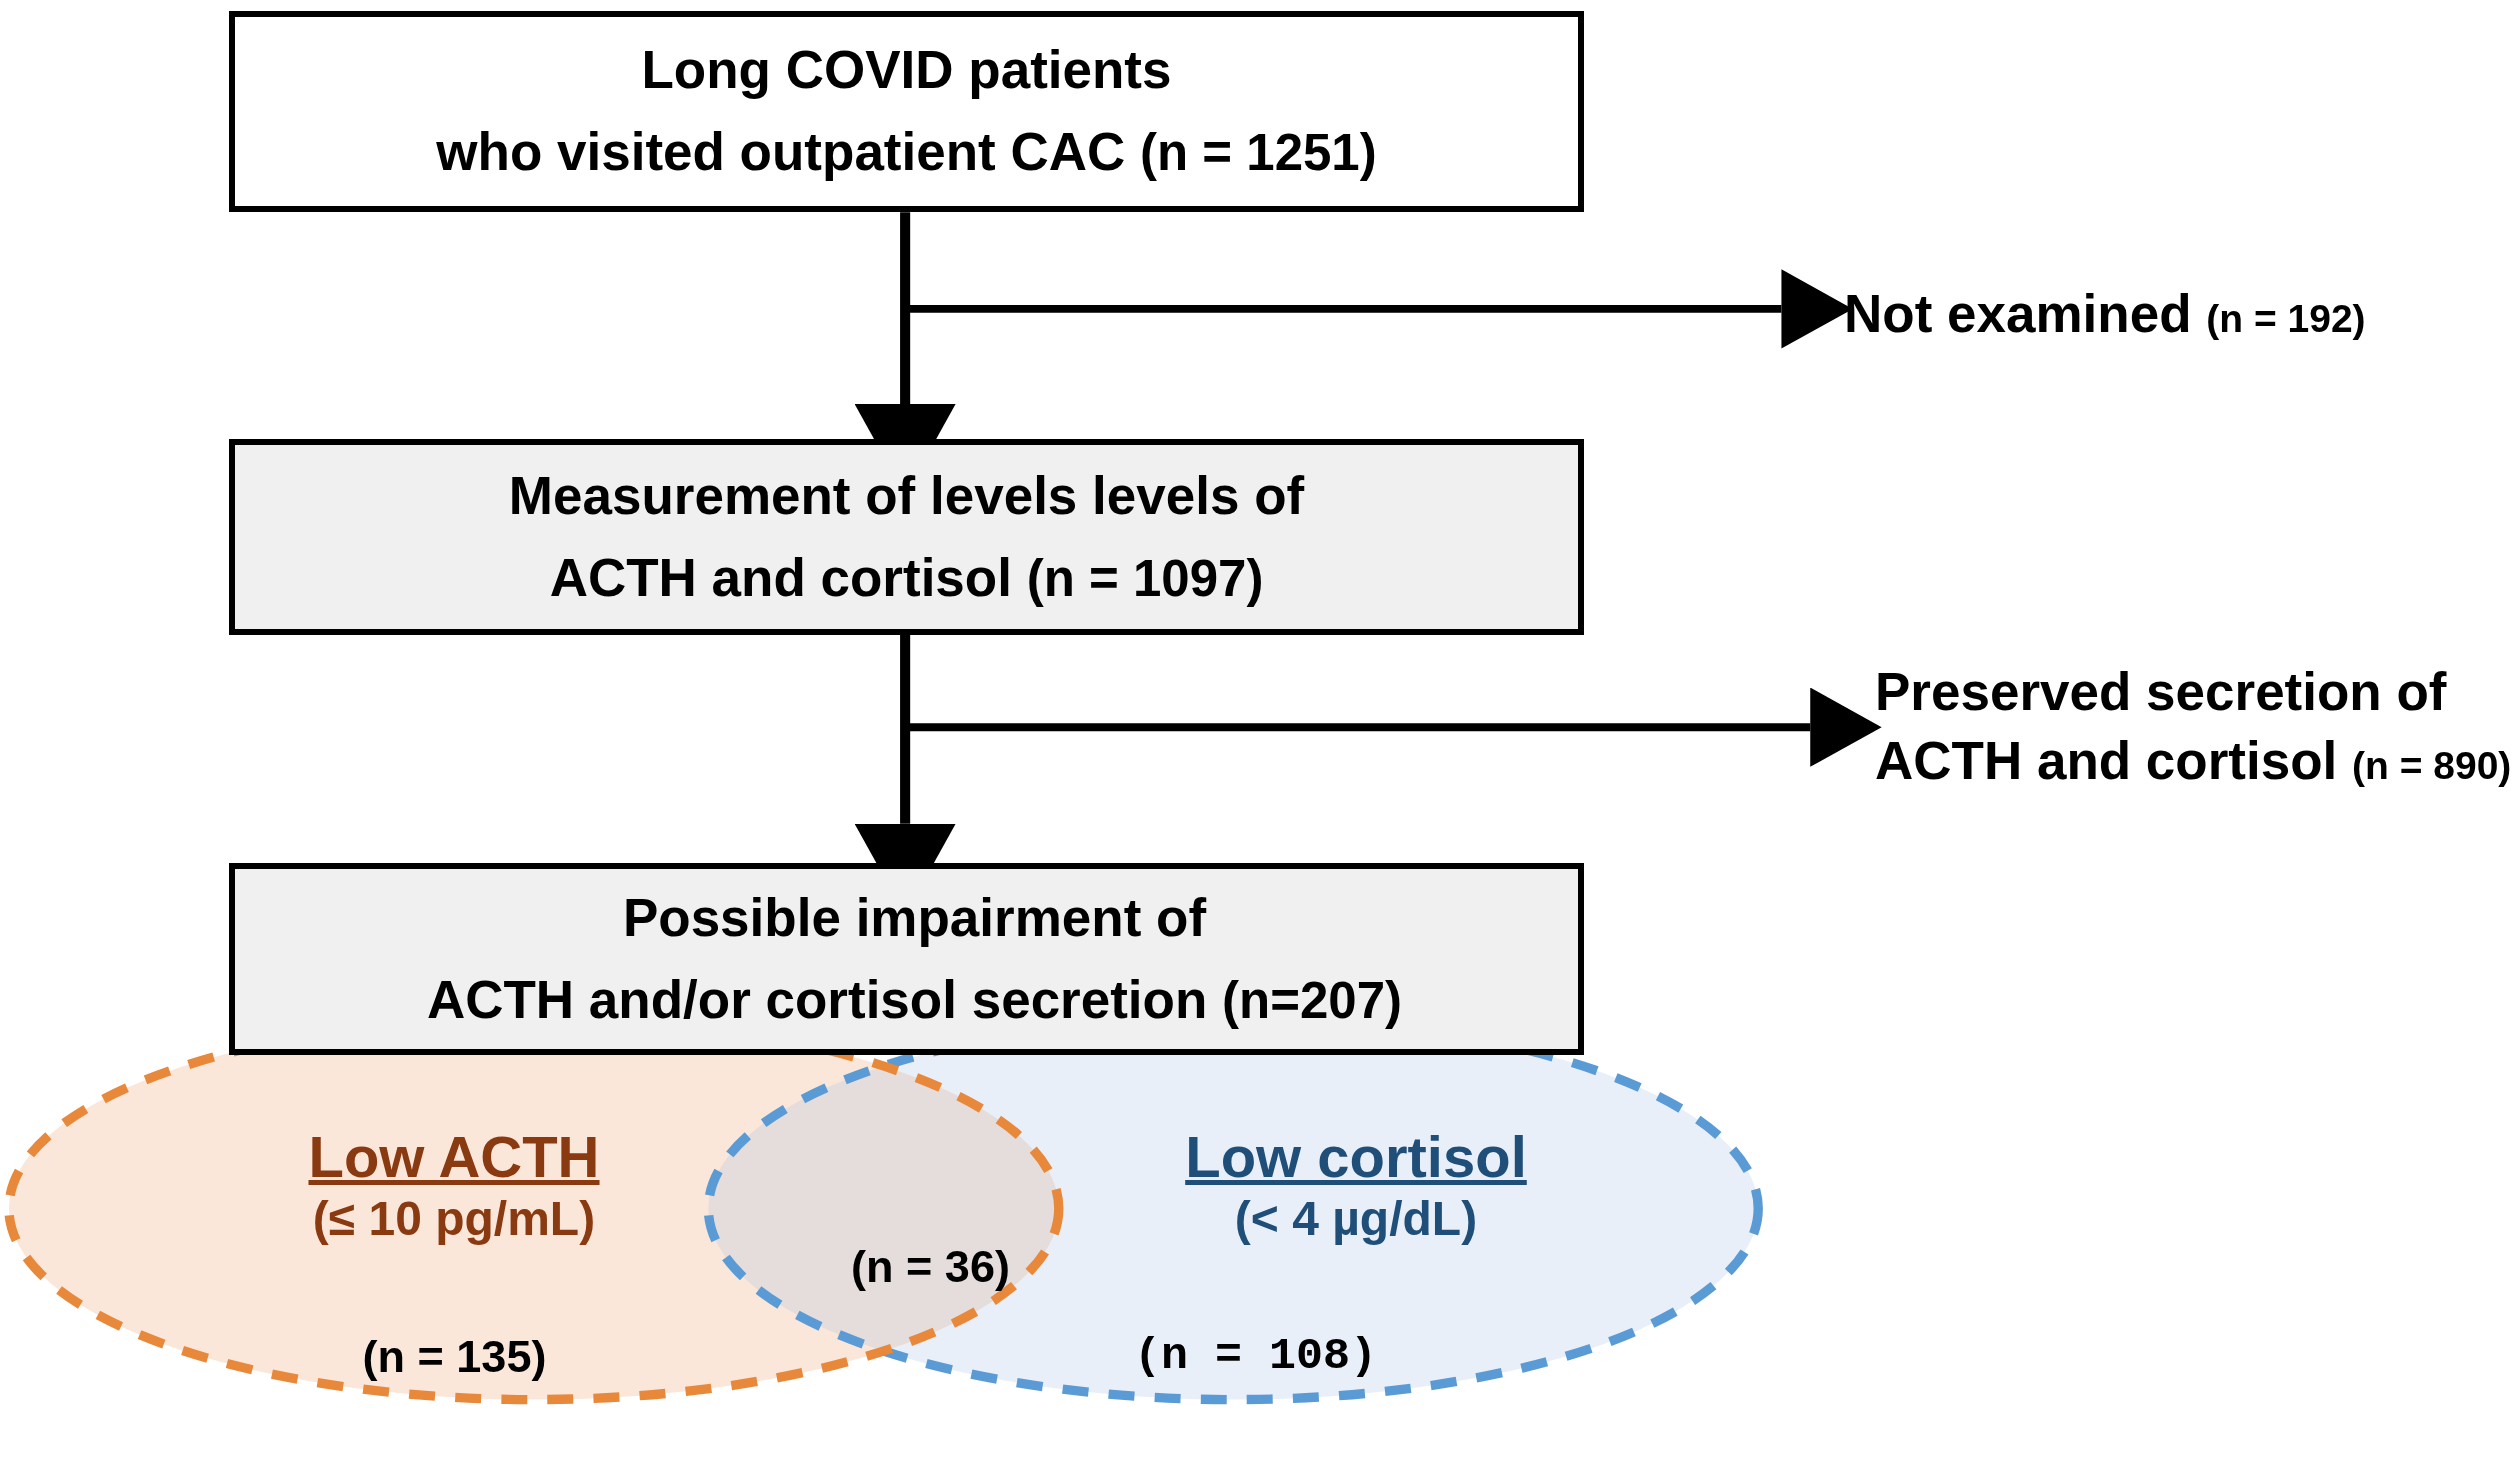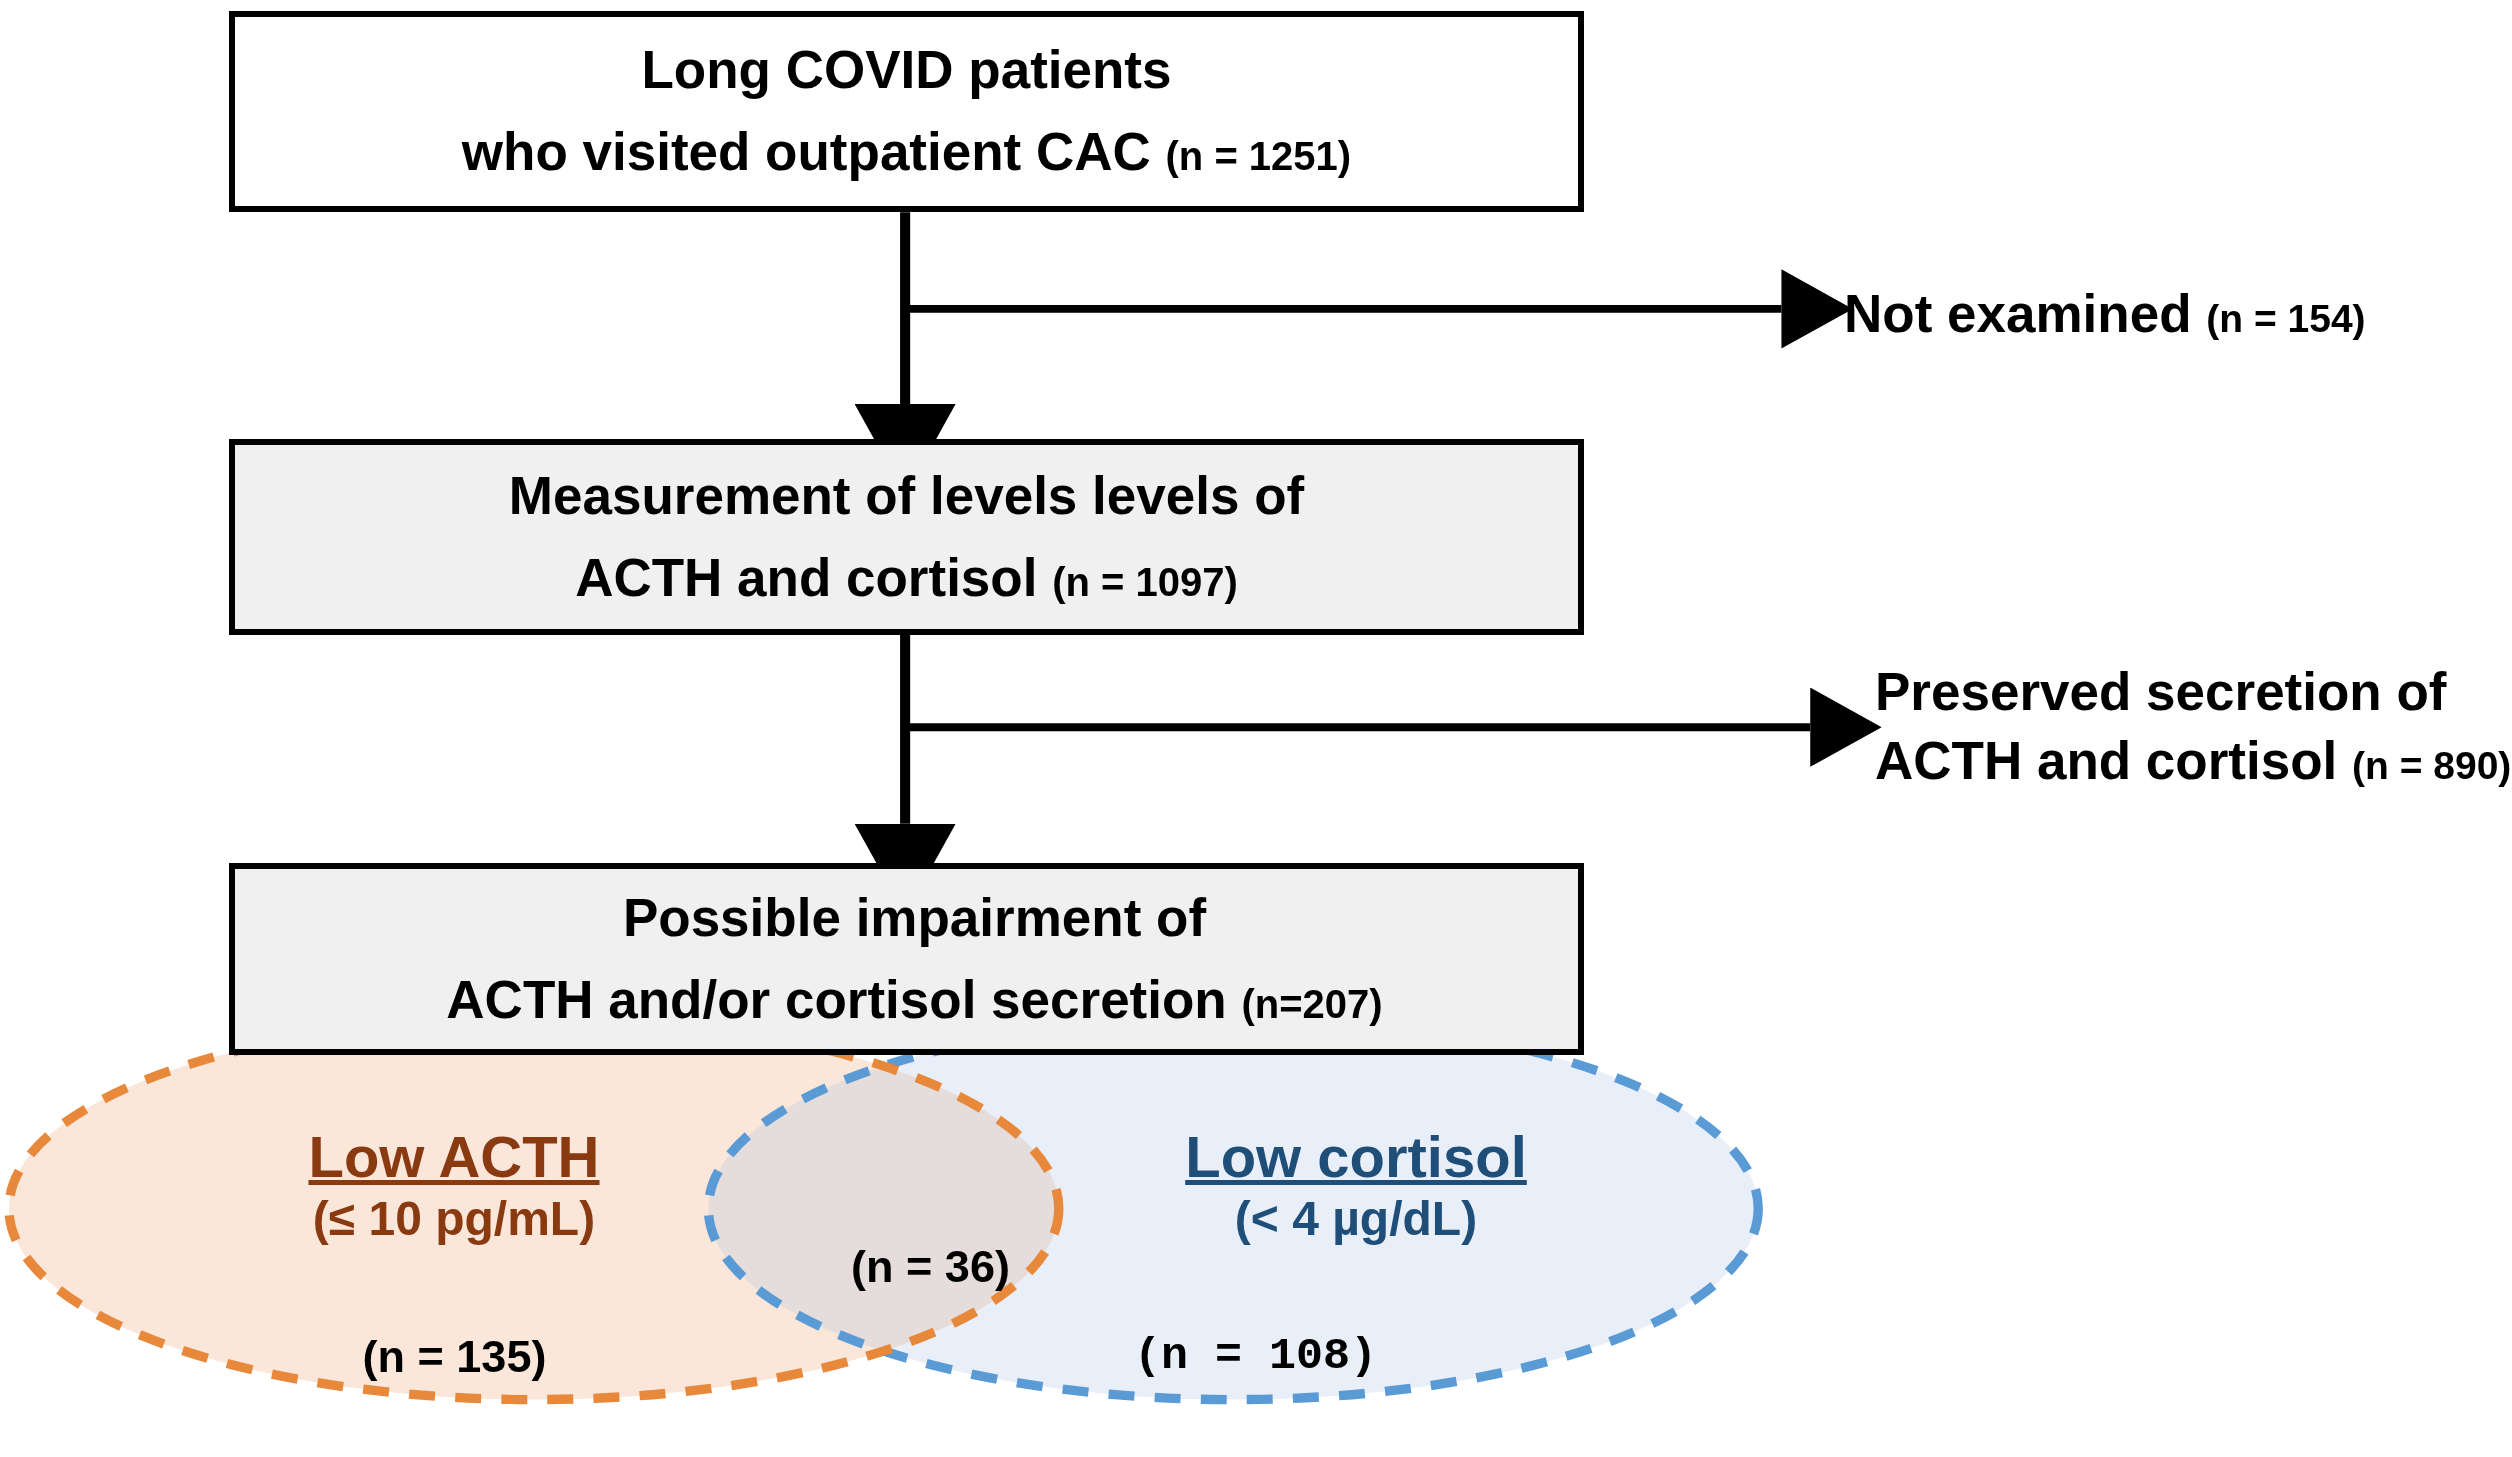--- a/index.html
+++ b/index.html
@@ -34,21 +34,21 @@
 
   .bx-line {
     font-weight: bold;
     color: #000000;
     font-size: 53px;
     line-height: 1.30;
     white-space: nowrap;
   }
   .bx-n {
     font-weight: bold;
-    font-size: 40px;
+    font-size: 51px;
   }
 
   #box-intake  { left: 229px;  top: 10.8px;   width: 1355px; height: 201px; }
   #box-measure { left: 229px;  top: 439px;  width: 1355px; height: 196px; }
   #box-impair  { left: 229px;  top: 863px; width: 1355px; height: 192px; padding-left: 16px; }
 
   
   .connector-svg {
     position: absolute;
     left: 0; top: 0;
@@ -156,21 +156,21 @@
     <div class="bx-line"><span>ACTH and cortisol</span> <span class="bx-n">(n = 1097)</span></div>
   </div>
 
   <div class="flowbox grey" id="box-impair">
     <div class="bx-line">Possible impairment of</div>
     <div class="bx-line"><span>ACTH and/or cortisol secretion</span> <span class="bx-n">(n=207)</span></div>
   </div>
 
   <div class="side-label" id="label-not-examined">
     <span>Not examined</span>
-    <span class="bx-n">(n = 154)</span>
+    <span class="bx-n">(n = 192)</span>
   </div>
 
   <div class="side-label" id="label-preserved">
     <div>Preserved secretion of</div>
     <div><span>ACTH and cortisol</span> <span class="bx-n">(n = 890)</span></div>
   </div>
 
   <div id="venn">
     <svg width="2512" height="455" viewBox="0 0 3483 631">
       <defs>

